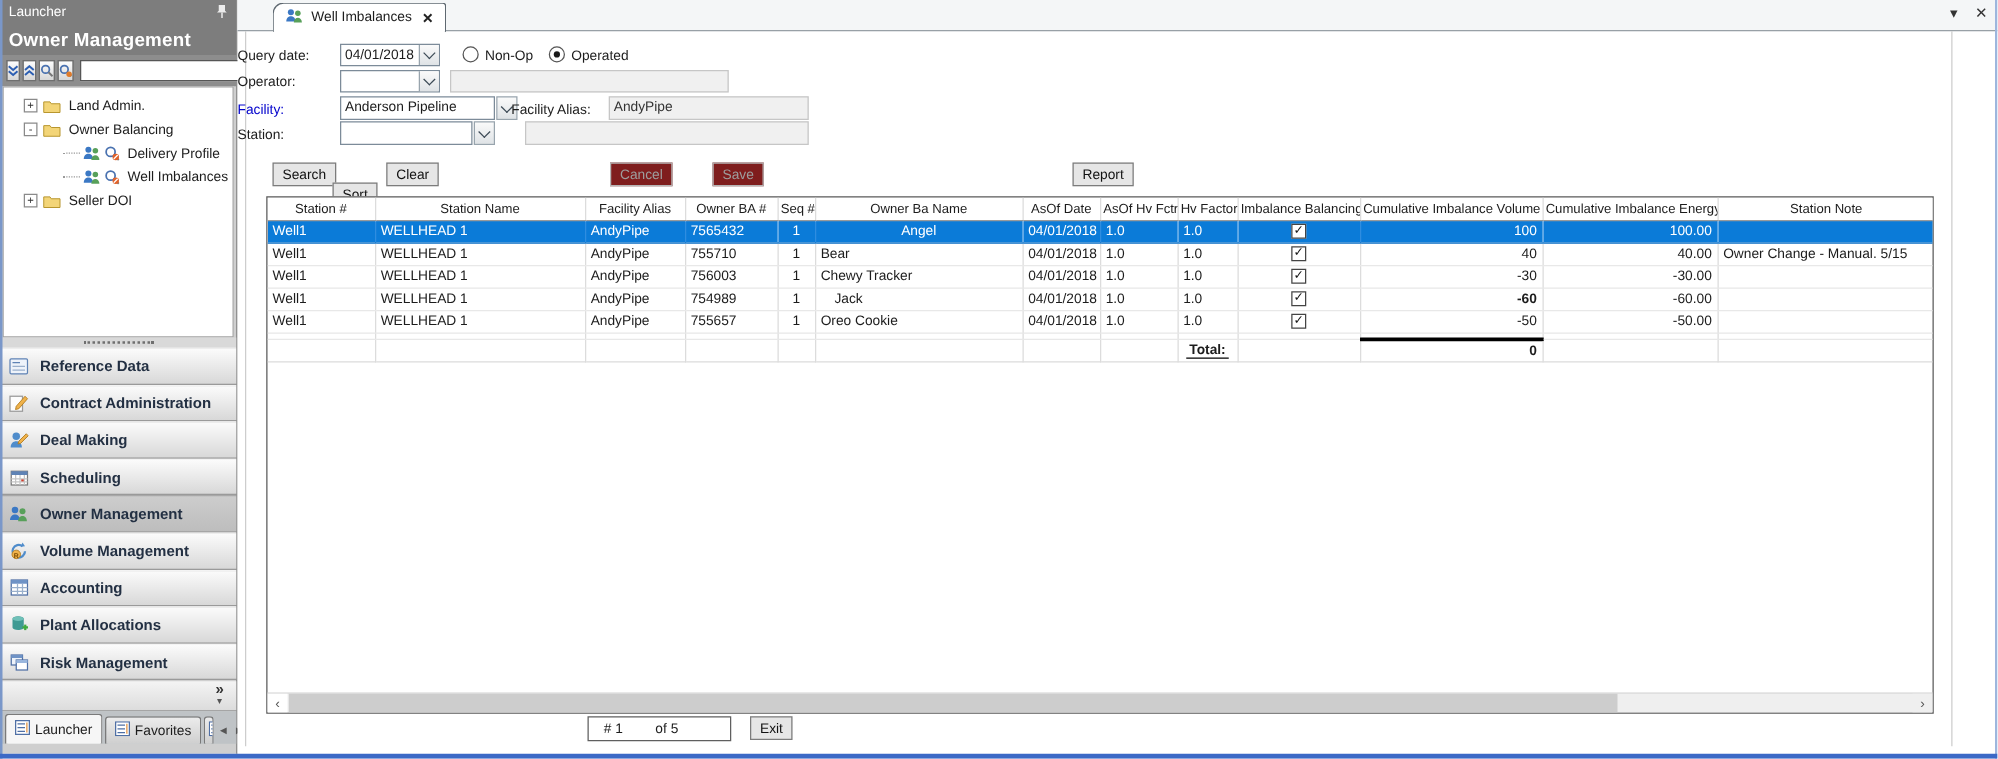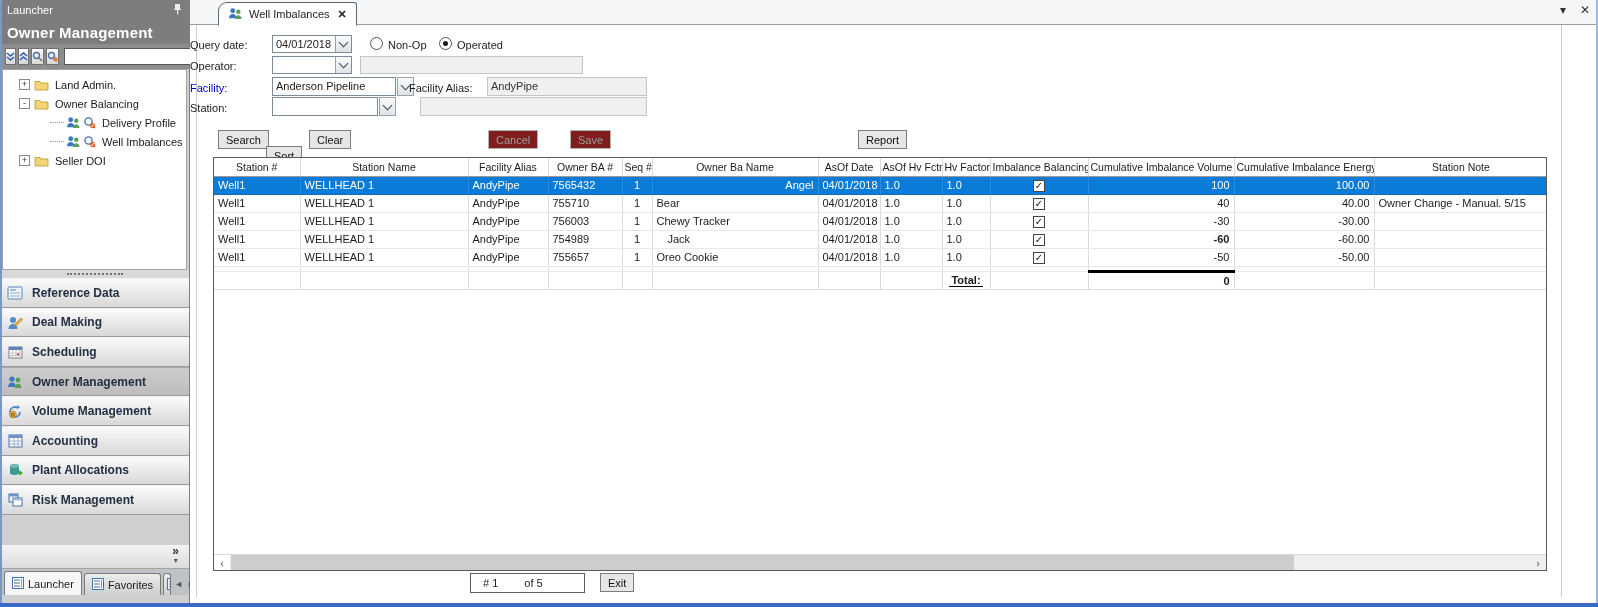--- a/index.html
+++ b/index.html
@@ -250,20 +250,29 @@
     <div class="module">
       <span class="micon">
         <svg width="16" height="14" viewBox="0 0 16 14">
             <rect x="1" y="1" width="14" height="12" rx="1" fill="#eef3fa" stroke="#5f83b5"></rect>
             <line x1="3" y1="4" x2="9" y2="4" stroke="#5f83b5"></line>
             <line x1="3" y1="7" x2="13" y2="7" stroke="#9ab0cc"></line>
             <line x1="3" y1="10" x2="13" y2="10" stroke="#9ab0cc"></line>
           </svg>
       </span>
       <span>Reference Data</span>
+    </div>
+    <div class="module">
+      <span class="micon">
+        <svg width="16" height="15" viewBox="0 0 16 15">
+            <rect x="1" y="2" width="10" height="12" fill="#fdfdfd" stroke="#9a9a9a"></rect>
+            <path d="M6 10L13 2l2 2-7 8-2.6.6z" fill="#f0b24a" stroke="#b07a1e" stroke-width="0.7"></path>
+          </svg>
+      </span>
+      <span>Contract Administration</span>
     </div>
     <div class="module">
       <span class="micon">
         <svg width="16" height="15" viewBox="0 0 16 15">
             <circle cx="6" cy="5" r="3" fill="#4f8ccb"></circle>
             <path d="M1.5 14c0-3.4 2.2-5 4.5-5s4.5 1.6 4.5 5z" fill="#4f8ccb"></path>
             <path d="M8 9l6-6 1.6 1.6-6 6-2.2.6z" fill="#f0b24a" stroke="#b07a1e" stroke-width="0.7"></path>
           </svg>
       </span>
       <span>Deal Making</span>
@@ -484,21 +493,21 @@
           <th>Station Note</th>
         </tr>
       </thead>
       <tbody id="grid-rows">
           <tr class="selected">
             <td style="text-align: left;">Well1</td>
             <td style="text-align: left;">WELLHEAD 1</td>
             <td style="text-align: left;">AndyPipe</td>
             <td style="text-align: left;">7565432</td>
             <td style="text-align: center;">1</td>
-            <td style="text-align: right;">Angel</td>
+            <td style="text-align: center;">Angel</td>
             <td style="text-align: left;">04/01/2018</td>
             <td style="text-align: left;">1.0</td>
             <td style="text-align: left;">1.0</td>
             <td style="text-align: center;"><span class="cbx">✓</span></td>
             <td style="text-align: right;">100</td>
             <td style="text-align: right;">100.00</td>
             <td style="text-align: left;"></td>
           </tr>
           <tr>
             <td style="text-align: left;">Well1</td>

